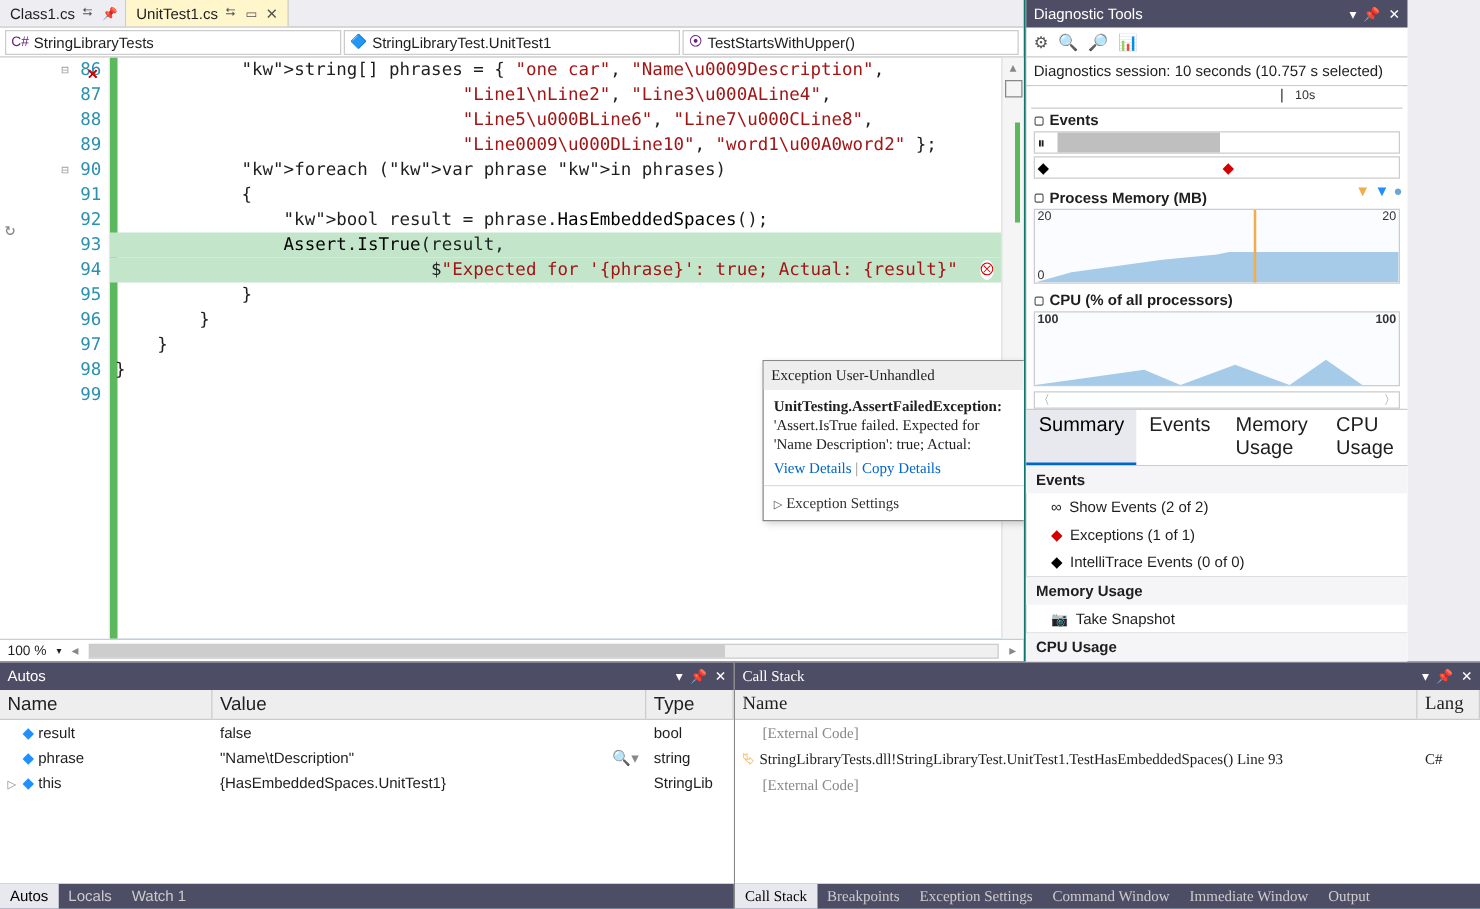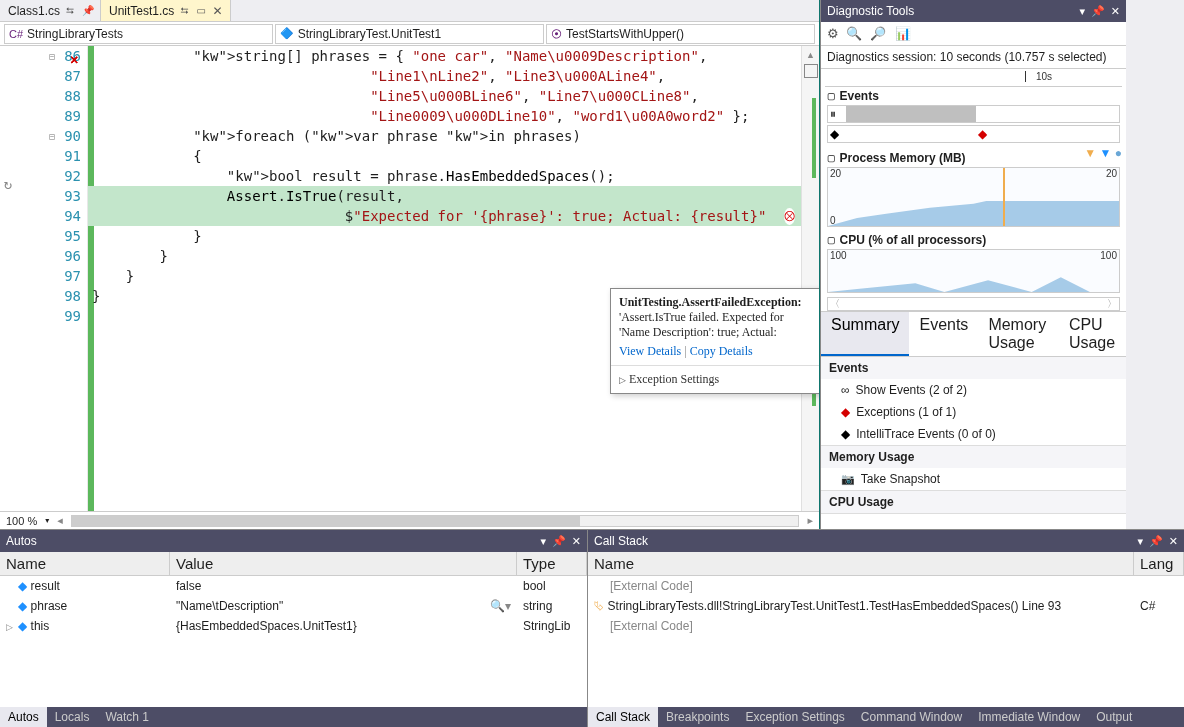--- a/index.html
+++ b/index.html
@@ -62,21 +62,21 @@
   .summary-body { flex:1; overflow:auto; font-size:12px;}
   .sum-section { border-bottom:1px solid #ddd;}
   .sum-h { padding:4px 8px; font-weight:600; background:#f5f5f8;}
   .sum-item { padding:4px 8px 4px 20px; display:flex; align-items:center; gap:6px;}
   .red-d { color:#d40000;}
   .blk-d { color:#000;}
 
   .bottom-row { display:flex; height: 198px; }
   .bpanel { display:flex; flex-direction:column; border-top:1px solid #888;}
   .bpanel.autos { width: 588px; border-right:1px solid #888;}
-  .bpanel.callstack { flex:1;}
+  .bpanel.callstack { flex:1;font-family:Liberation Serif, serif;}
   .grid-hdr { display:flex; background:#eee; border-bottom:1px solid #ccc; font-size:15px;}
   .grid-hdr > div { padding:3px 6px; border-right:1px solid #ccc;}
   .grid-body { flex:1; background:#fff; overflow:auto;}
   .grid-row { display:flex; font-size:12px; padding:1px 0;}
   .grid-row > div { padding:2px 6px; overflow:hidden; white-space:nowrap;}
   .expander { color:#888; font-size:9px; display:inline-block; width:12px;}
   .btabs { height:20px; background:#4d4d66; color:#ccc; display:flex; align-items:stretch; font-size:12px;}
   .btab { padding:2px 8px; display:flex; align-items:center;}
   .btab.active { background:#e8e8ef; color:#000;}
   .cs-arrow { color:#f0ad4e; font-size:12px; margin-right:4px;}
@@ -182,20 +182,27 @@
         </div>
       <div class="vscroll-strip">
         <div style="position:absolute;top:0;width:100%;text-align:center;color:#888;">▴</div>
         <div style="position:absolute;top:18px;width:14px;height:14px;left:2px;border:1px solid #888;"></div>
         <div style="position:absolute;top:52px;right:3px;width:4px;height:80px;background:#5cb85c;"></div>
         <div style="position:absolute;top:330px;right:3px;width:4px;height:30px;background:#5cb85c;"></div>
       </div>
       <div class="err-stop" style="position:absolute;top:162px;right:24px;background:#fff;border-radius:50%;">⮾</div>
 
       <div class="exc-popup">
+        <div class="exc-header">
+          <span>Exception User-Unhandled</span>
+          <span>
+            <span style="margin-right:6px;">📌</span>
+            <span>✕</span>
+          </span>
+        </div>
         <div class="exc-body">
           <div><b>UnitTesting.AssertFailedException:</b></div>
           <div>'Assert.IsTrue failed. Expected for</div>
           <div>'Name    Description': true; Actual:</div>
           <div class="exc-links">
             <span>View Details</span>
             <span style="color:#888;"> | </span>
             <span>Copy Details</span>
           </div>
         </div>
@@ -256,21 +263,21 @@
       <div class="axis-l" style="top:0;">20</div>
       <div class="axis-r" style="top:0;">20</div>
       <div class="axis-l" style="bottom:0;">0</div>
       <div class="axis-r" style="bottom:0;">0</div>
       <div class="area"></div>
       <div style="position:absolute;left:60%;top:0;bottom:0;width:2px;background:#f0ad4e;"></div>
     </div>
     <div class="section-hdr">
         <span>CPU (% of all processors)</span>
       </div>
-    <div class="chart" style="height:44px;">
+    <div class="chart" style="height:60px;font-weight:bold;">
       <div class="axis-l" style="top:0;">100</div>
       <div class="axis-r" style="top:0;">100</div>
       <div class="area cpu-area"></div>
     </div>
     <div class="mini-hscroll">
         <span>〈</span>
         <span>〉</span>
       </div>
     <div class="diag-tabs">
       <div class="diag-tab active">Summary</div>

